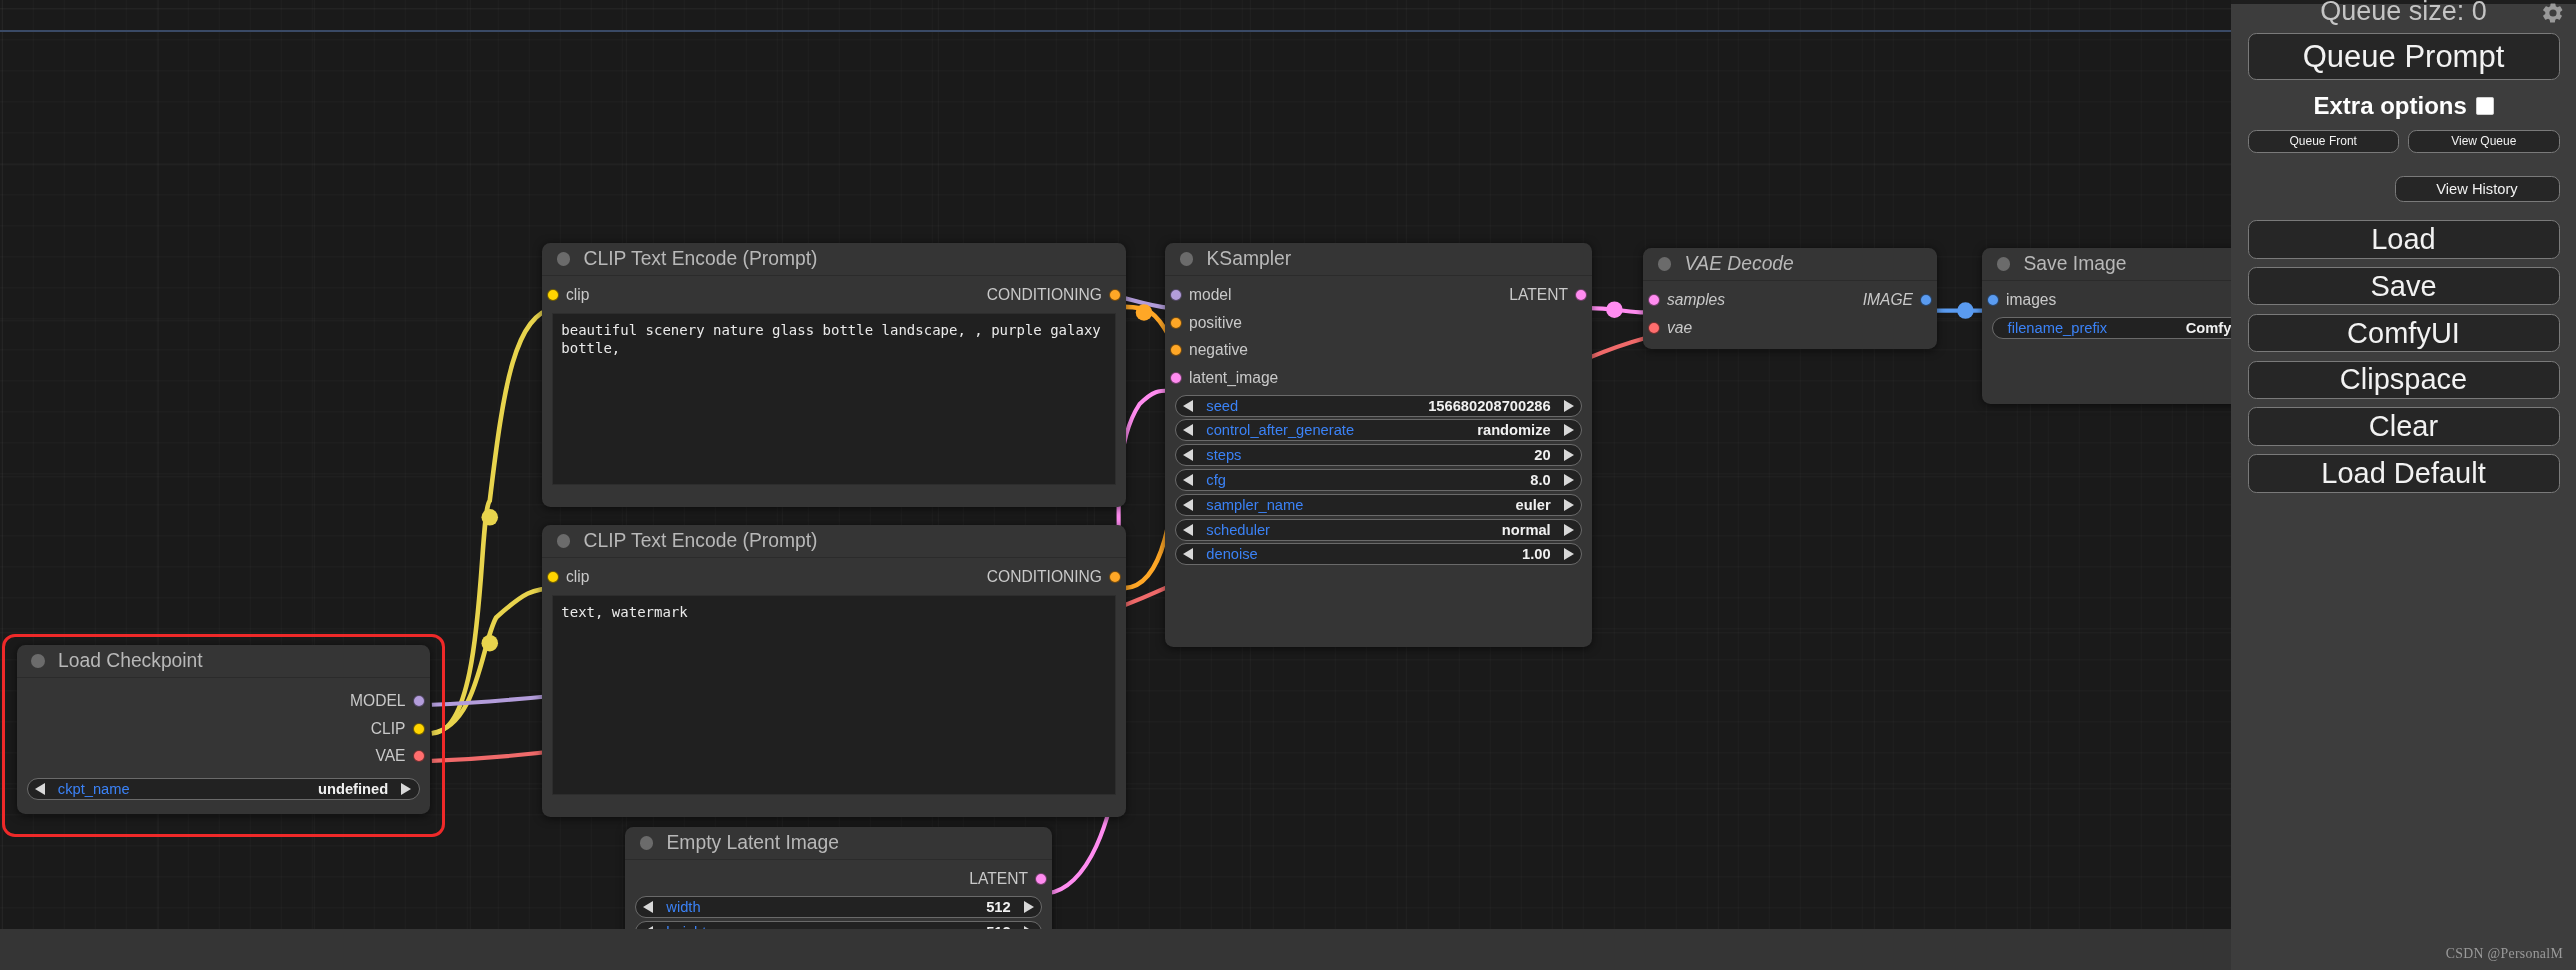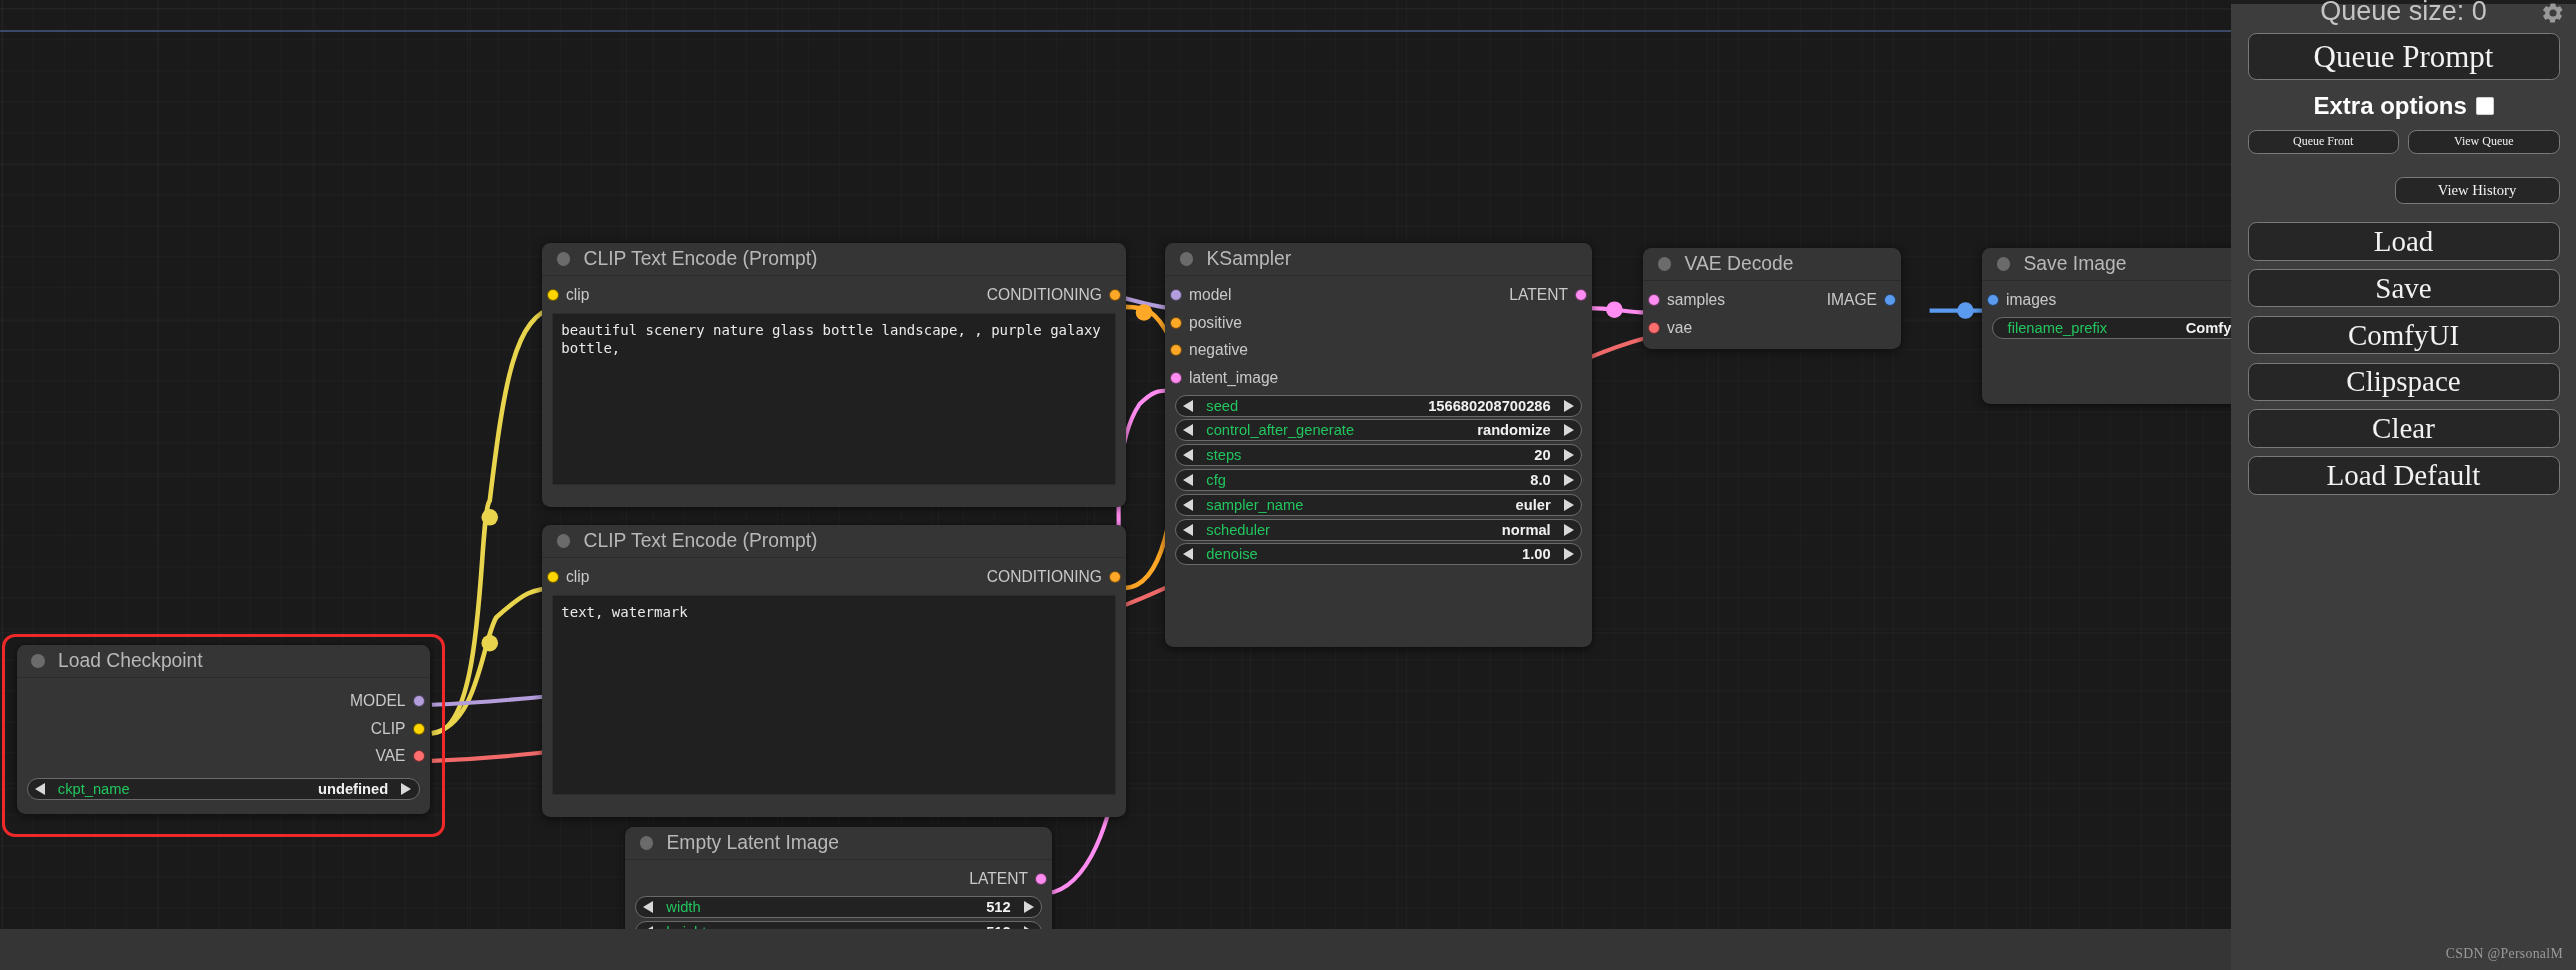--- a/index.html
+++ b/index.html
@@ -90,21 +90,21 @@
     height: 22px;
     margin: 2.8px 10px;
     background: #222222;
     border: 0.9px solid #6a6a6a;
     border-radius: 11px;
     display: flex; align-items: center;
     font-size: 14.7px;
     color: #d6d6d6;
     padding: 0 7.3px;
   }
-  .widget .w-name { margin-left: 13px; color: #22c55e; }
+  .widget .w-name { margin-left: 13px; color: #3b82f6; }
   .widget .w-val  { margin-left: auto; margin-right: 13px; color: #f0f0f0; font-weight: bold; }
   .arrow-l, .arrow-r {
     width: 0; height: 0;
     border-top: 6.4px solid transparent;
     border-bottom: 6.4px solid transparent;
     flex: none;
   }
   .arrow-l { border-right: 10px solid #d8d8d8; }
   .arrow-r { border-left: 10px solid #d8d8d8; }
 
@@ -153,21 +153,21 @@
     opacity: 0.72;
   }
   .btn {
     display: block; width: 100%;
     background: #262626;
     border: 0.9px solid #7a7a7a;
     border-radius: 8.3px;
     color: #f2f2f2;
     text-align: center;
     cursor: pointer;
-    font-family: Liberation Serif, serif;
+    font-family: Liberation Sans, sans-serif;
   }
   #queue-prompt {
     font-size: 31px; padding: 4.6px 0; margin-top: 7.3px;
   }
   .extra-row {
     display: flex; align-items: center; justify-content: center;
     gap: 9.2px;
     margin-top: 12px; height: 27.6px;
   }
   .extra-row .lbl { font-size: 24px; color: #ffffff; font-weight: bold; }
@@ -355,21 +355,21 @@
         </div>
         <div class="widget">
           <span class="arrow-l"></span>
           <span class="w-name">denoise</span>
           <span class="w-val">1.00</span>
           <span class="arrow-r"></span>
         </div>
       </div>
     </div>
 
-    <div class="node" style="left:1643px; top:248px; width:258px; height:101px;">
+    <div class="node" style="left:1643px; top:248px; width:294px; height:101px;font-style:italic;">
       <div class="node-title">
         <span class="node-dot"></span>
         <span>VAE Decode</span>
       </div>
       <div class="node-body" style="padding-top:5.5px;">
         <div class="slot-row" style="padding-left:24px; padding-right:24px; justify-content:space-between;">
           <span class="port left" style="background:#ff8cf0;"></span>
           <span>samples</span>
           <span class="label-out">IMAGE</span>
           <span class="port right" style="background:#5a9bf0;"></span>

